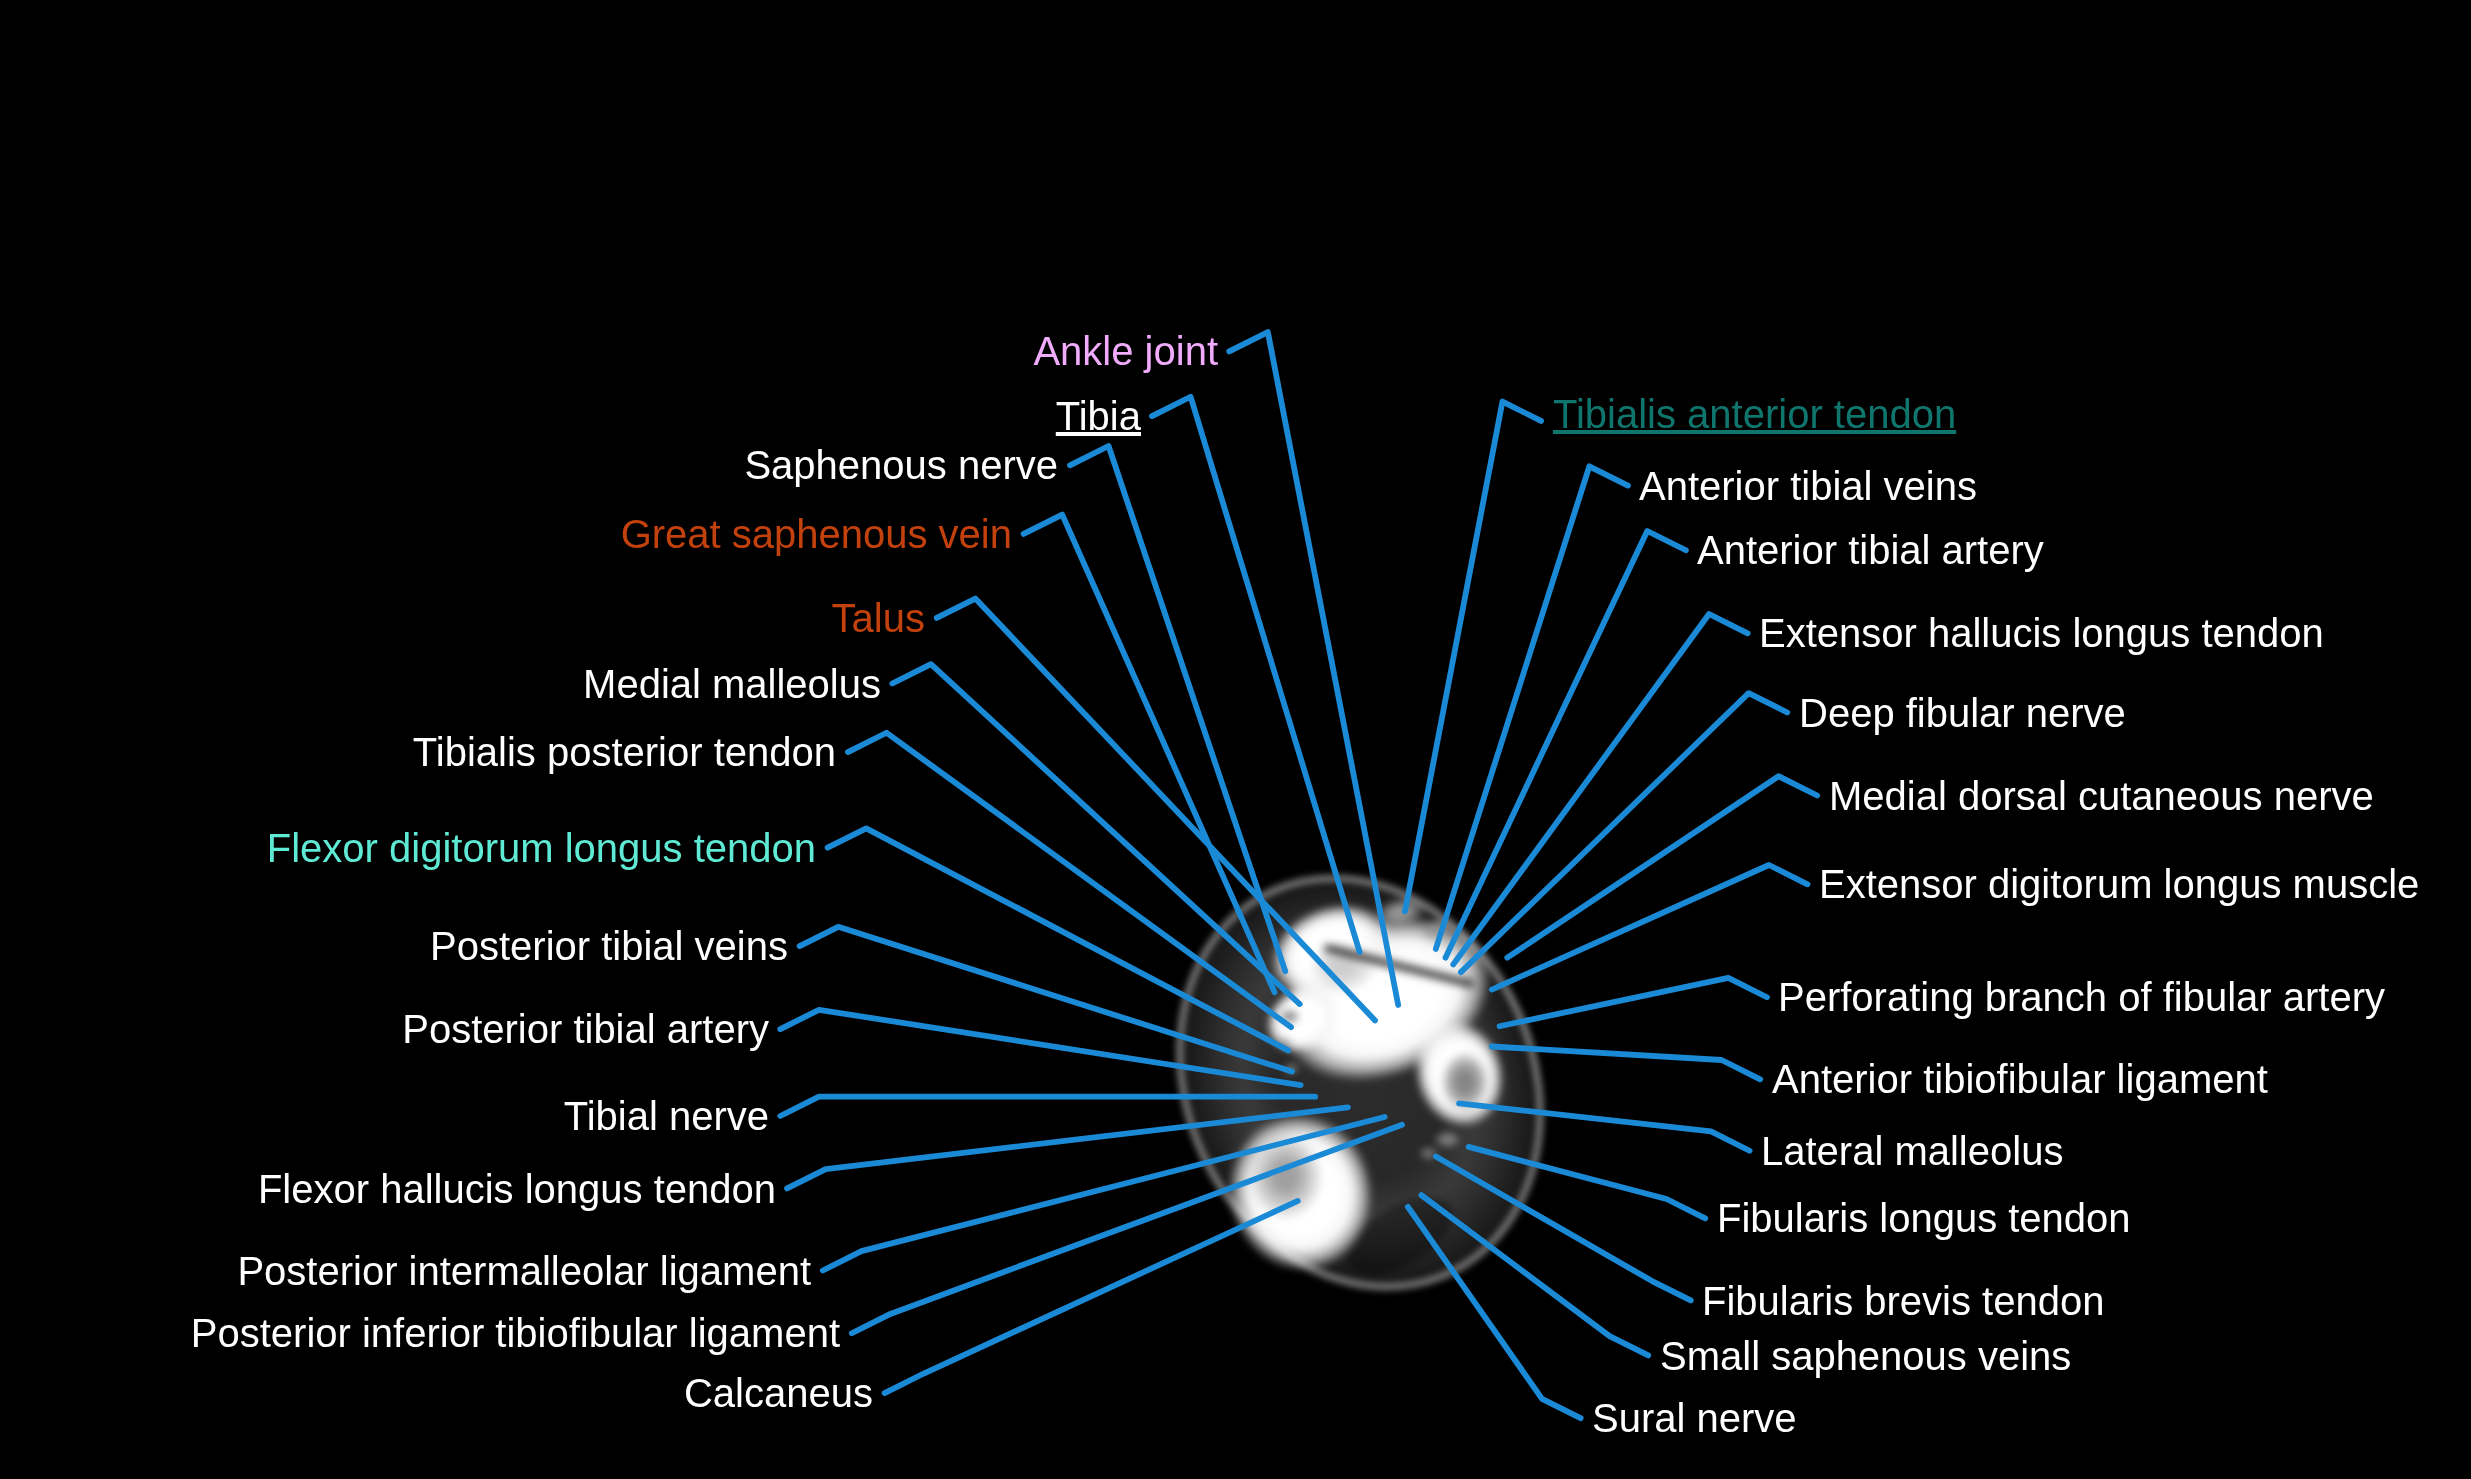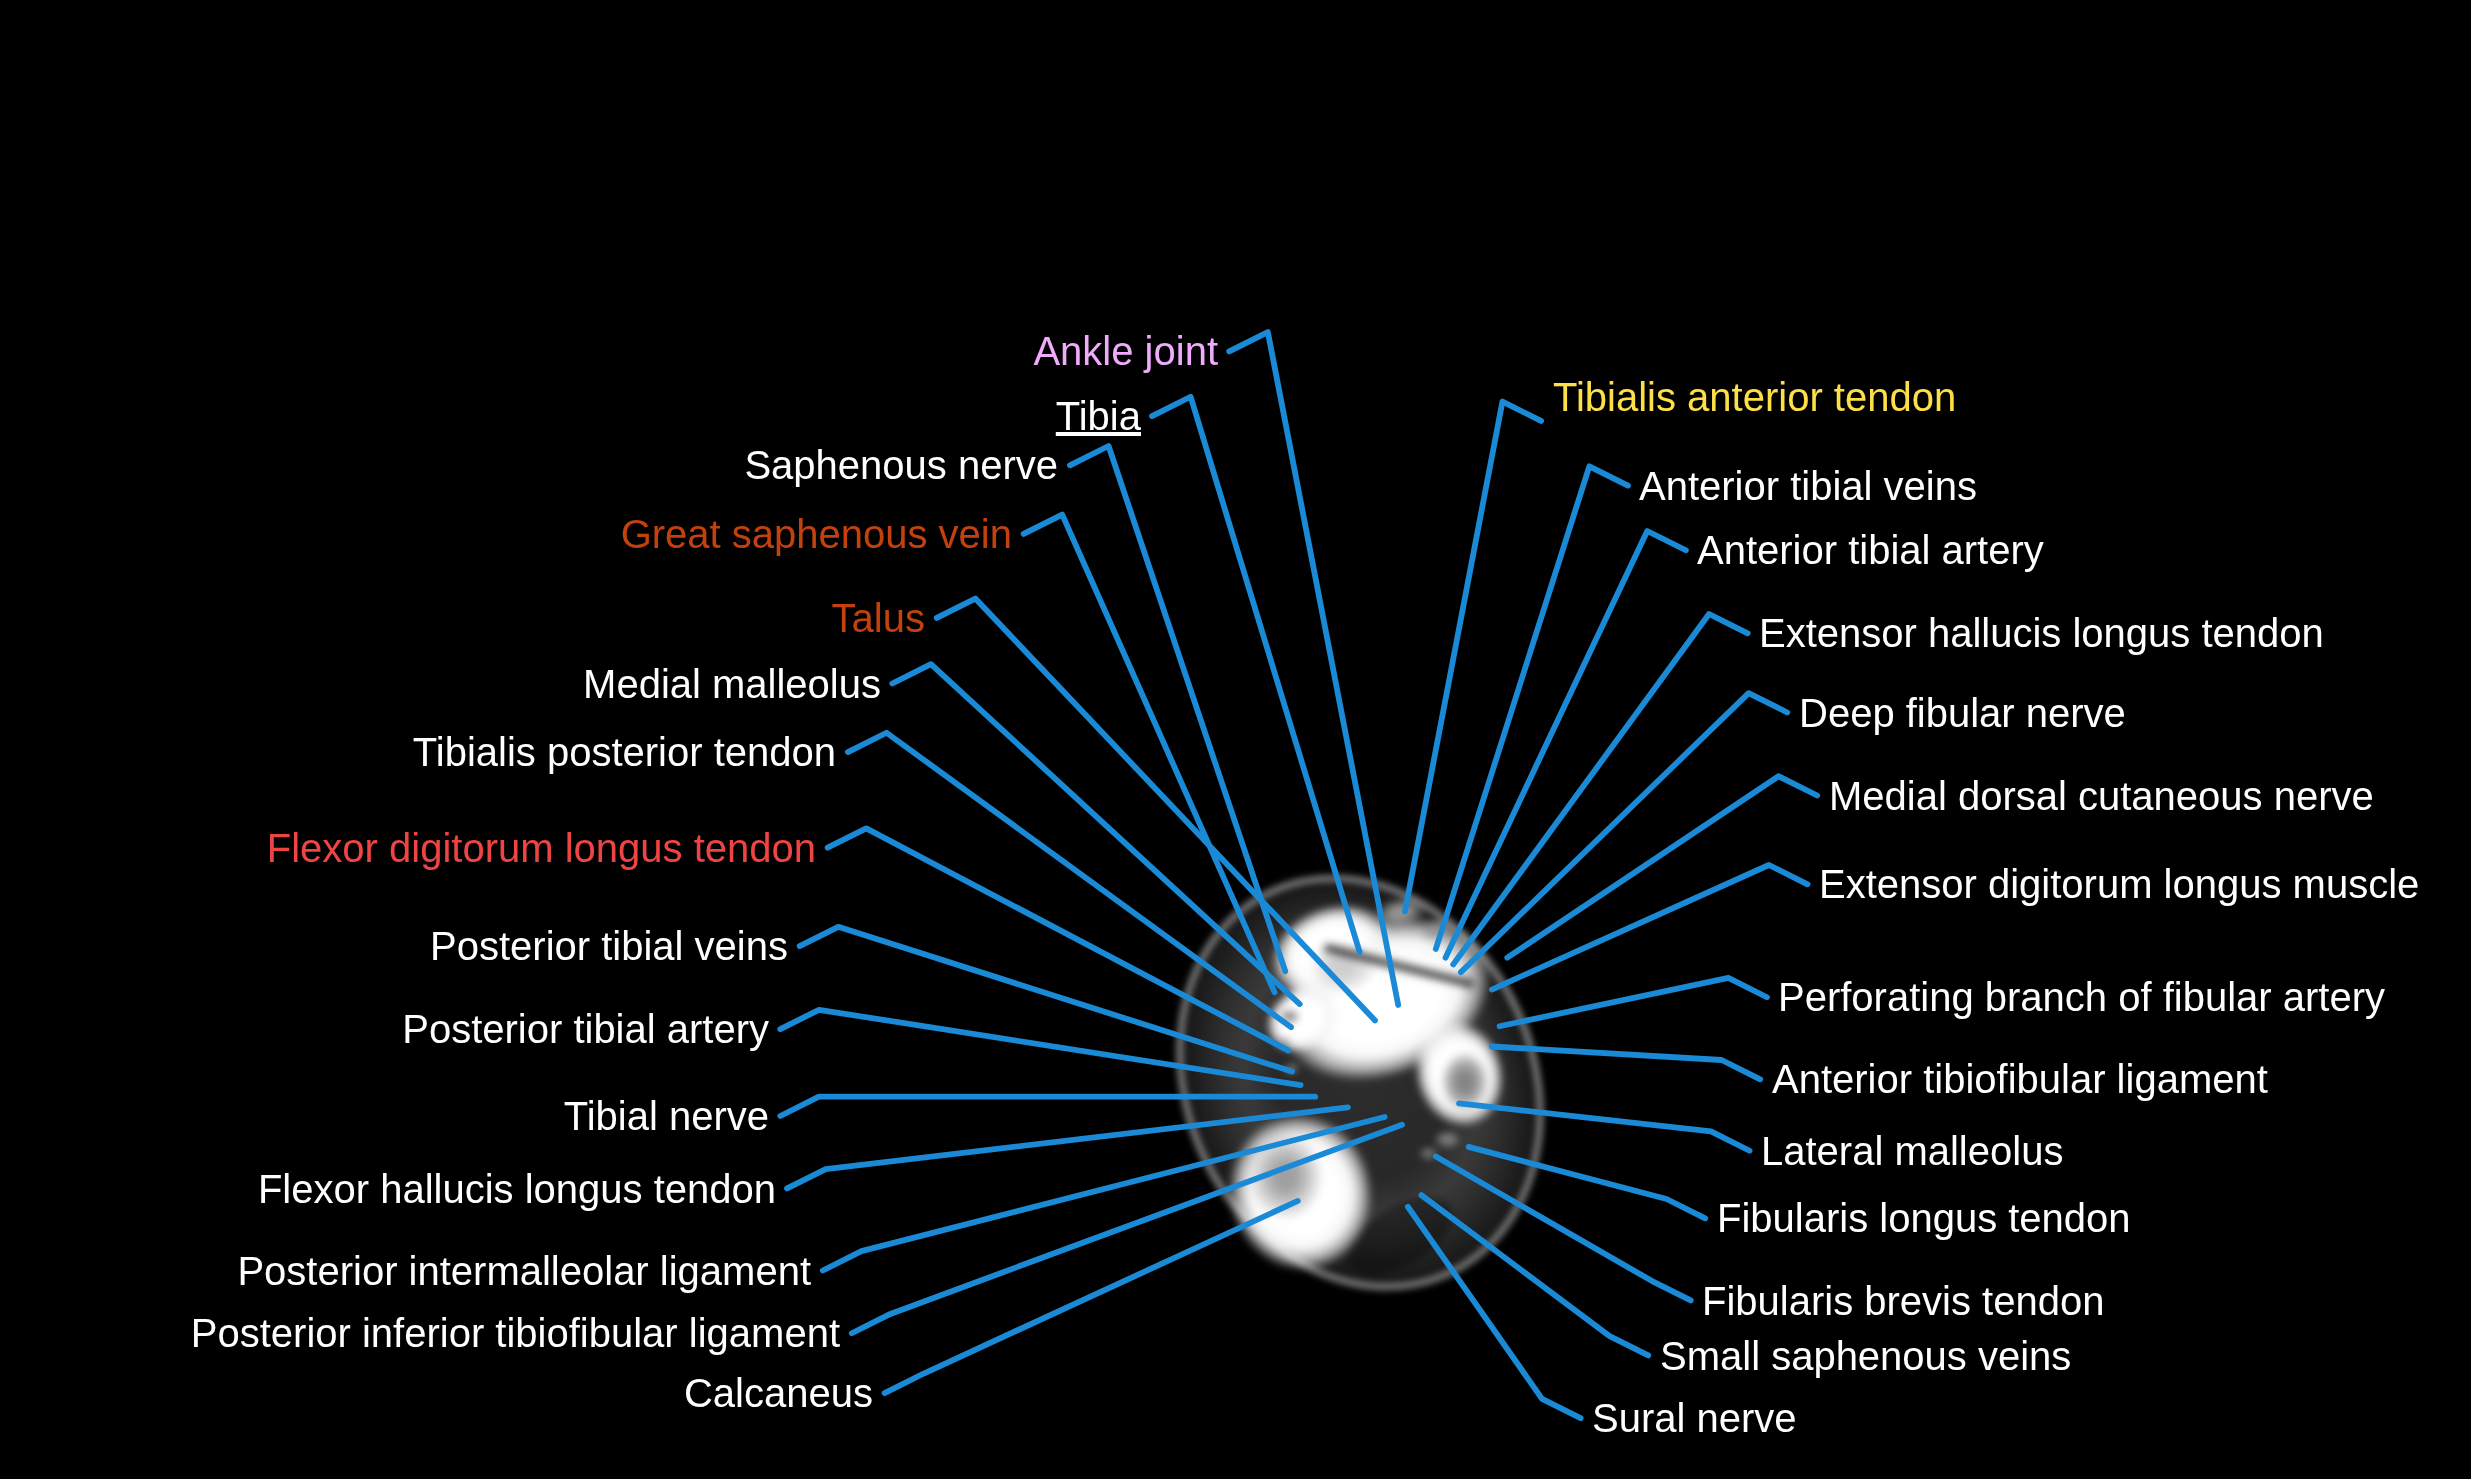--- a/index.html
+++ b/index.html
@@ -102,29 +102,29 @@
     </svg>
 
   <div id="labels-layer">
       <div class="label left" style="color: #f0abfc; right: 1254px; top: 351px;">Ankle joint</div>
       <div class="label left" style="color: rgb(255, 255, 255); right: 1331px; top: 416px; text-decoration: underline;">Tibia</div>
       <div class="label left" style="color: rgb(255, 255, 255); right: 1414px; top: 465px;">Saphenous nerve</div>
       <div class="label left" style="color: #c2410c; right: 1460px; top: 534px;">Great saphenous vein</div>
       <div class="label left" style="color: #c2410c; right: 1547px; top: 618px;">Talus</div>
       <div class="label left" style="color: rgb(255, 255, 255); right: 1591px; top: 684px;">Medial malleolus</div>
       <div class="label left" style="color: rgb(255, 255, 255); right: 1636px; top: 752px;">Tibialis posterior tendon</div>
-      <div class="label left" style="color: #ef4444; right: 1656px; top: 848px;">Flexor digitorum longus tendon</div>
+      <div class="label left" style="color: #5eead4; right: 1656px; top: 848px;">Flexor digitorum longus tendon</div>
       <div class="label left" style="color: rgb(255, 255, 255); right: 1684px; top: 946px; margin-left: 24px;">Posterior tibial veins</div>
       <div class="label left" style="color: rgb(255, 255, 255); right: 1703px; top: 1029px;">Posterior tibial artery</div>
       <div class="label left" style="color: rgb(255, 255, 255); right: 1703px; top: 1116px;">Tibial nerve</div>
       <div class="label left" style="color: rgb(255, 255, 255); right: 1696px; top: 1189px;">Flexor hallucis longus tendon</div>
       <div class="label left" style="color: rgb(255, 255, 255); right: 1661px; top: 1271px;">Posterior intermalleolar ligament</div>
       <div class="label left" style="color: rgb(255, 255, 255); right: 1632px; top: 1333px;">Posterior inferior tibiofibular ligament</div>
       <div class="label left" style="color: rgb(255, 255, 255); right: 1599px; top: 1393px;">Calcaneus</div>
-      <div class="label right" style="color: #fde047; left: 1553px; top: 397px;">Tibialis anterior tendon</div>
+      <div class="label right" style="color: #0f766e; left: 1553px; top: 414px; text-decoration: underline;">Tibialis anterior tendon</div>
       <div class="label right" style="color: rgb(255, 255, 255); left: 1639px; top: 486px;">Anterior tibial veins</div>
       <div class="label right" style="color: rgb(255, 255, 255); left: 1697px; top: 550px;">Anterior tibial artery</div>
       <div class="label right" style="color: rgb(255, 255, 255); left: 1759px; top: 633px;">Extensor hallucis longus tendon</div>
       <div class="label right" style="color: rgb(255, 255, 255); left: 1799px; top: 713px;">Deep fibular nerve</div>
       <div class="label right" style="color: rgb(255, 255, 255); left: 1829px; top: 796px;">Medial dorsal cutaneous nerve</div>
       <div class="label right" style="color: rgb(255, 255, 255); left: 1819px; top: 884px;">Extensor digitorum longus muscle</div>
       <div class="label right" style="color: rgb(255, 255, 255); left: 1778px; top: 997px;">Perforating branch of fibular artery</div>
       <div class="label right" style="color: rgb(255, 255, 255); left: 1772px; top: 1079px;">Anterior tibiofibular ligament</div>
       <div class="label right" style="color: rgb(255, 255, 255); left: 1761px; top: 1151px;">Lateral malleolus</div>
       <div class="label right" style="color: rgb(255, 255, 255); left: 1717px; top: 1218px;">Fibularis longus tendon</div>

